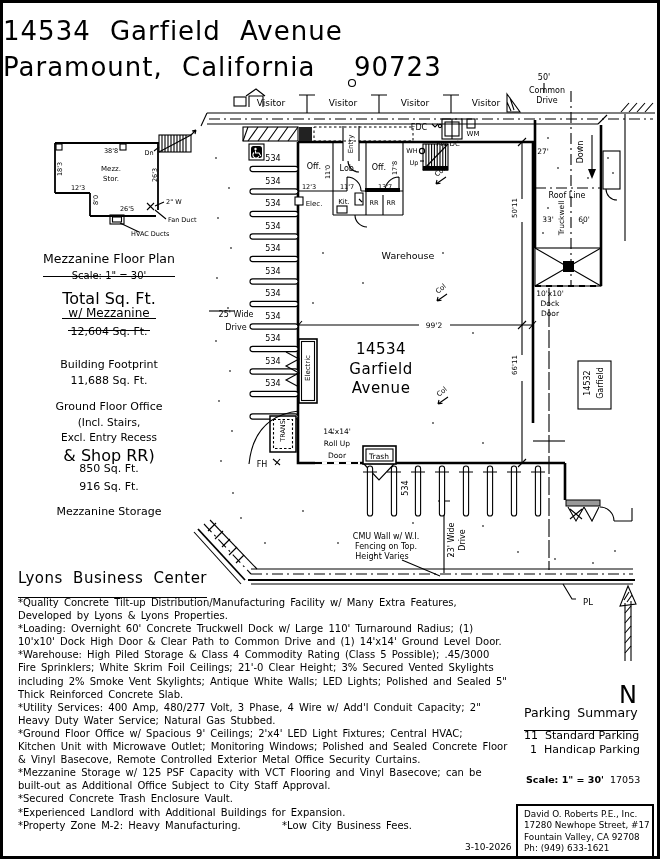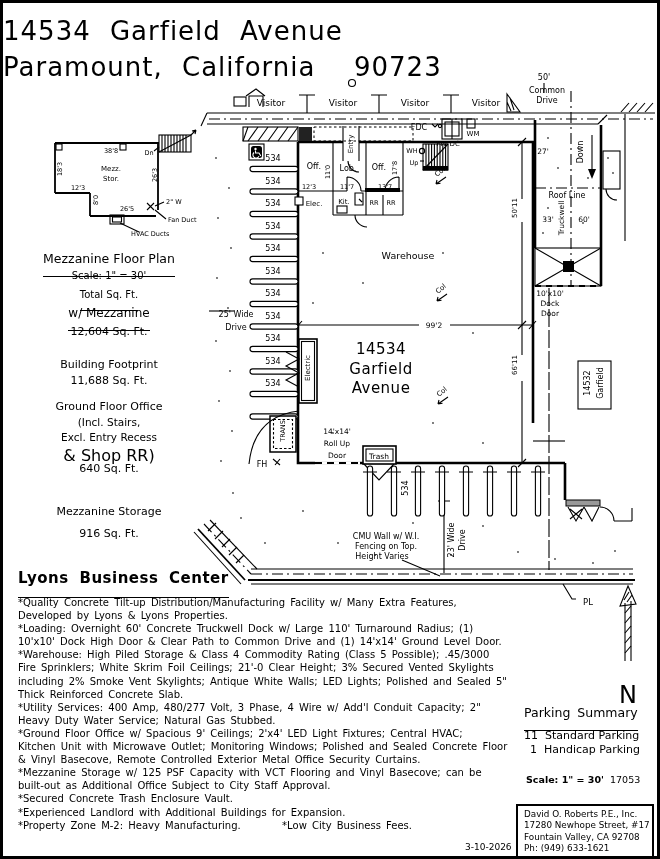--- a/index.html
+++ b/index.html
@@ -12,21 +12,21 @@
   svg text{font-family:"DejaVu Sans",sans-serif;fill:#000;stroke:none;}
   .thin{stroke:#000;stroke-width:1.1;fill:none;}
   .med{stroke:#000;stroke-width:1.8;fill:none;}
   .wall{stroke:#000;stroke-width:2.6;fill:none;}
   .dashdot{stroke-dasharray:11,4,2,4;}
   .lz{fill:#fff;stroke:#000;stroke-width:1.1;}
   .t65{font-size:6.5px}.t7{font-size:7px}.t75{font-size:7.5px}.t8{font-size:8px}.t85{font-size:8.5px}.t9{font-size:9px}.t95{font-size:9.5px}
   .addr{font-size:15px;letter-spacing:.5px}
   .nletter{font-size:24px}
   .title{left:0;right:0;top:10px;font-size:26px;line-height:36px;word-spacing:10px;letter-spacing:1px;}
-  .feat-head{left:15px;top:566px;font-size:15px;word-spacing:5px;letter-spacing:.5px;font-weight:bold;}
+  .feat-head{left:15px;top:566px;font-size:15px;word-spacing:5px;letter-spacing:.5px;}
   .feat-lines{left:15px;top:593px;width:502px;font-size:10px;line-height:13.1px;word-spacing:2px;}
   .ps-head{left:521px;top:702px;font-size:12.5px;word-spacing:3px;}
   .ps-line{font-size:11px;}
   .scale-b{left:523px;top:771px;font-size:9.5px;font-weight:bold;}
   .jobno{left:607px;top:771px;font-size:9.5px;}
   .contact{left:513px;top:789px;width:138px;height:62px;border:2px solid #000;box-sizing:border-box;padding:3px 0 0 6px;font-size:8.8px;line-height:11.4px;margin-top:12px;}
   .date{left:462px;top:839px;font-size:9px;}
 </style>
 </head>
 <body>
@@ -342,32 +342,32 @@
 </svg>
 
 <div class="abs title">
   <div>14534 Garfield Avenue</div>
   <div class="pre">Paramount, California  90723</div>
 </div>
 
 <div class="lcol" style="top:248px;font-size:12.5px;"><span class="und">Mezzanine Floor Plan</span></div>
 <div class="lcol" style="top:267px;font-size:10px;">Scale: 1" = 30'</div>
 
-<div class="lcol" style="top:286px;font-size:10px;"><span class="und">Total Sq. Ft.</span></div>
+<div class="lcol" style="top:286px;font-size:16px;"><span class="und">Total Sq. Ft.</span></div>
 <div class="lcol" style="top:303px;font-size:12px;"><span class="und">w/ Mezzanine</span></div>
 <div class="lcol" style="top:322px;font-size:11px;">12,604 Sq. Ft.</div>
 <div class="lcol" style="top:355px;font-size:11px;">Building Footprint</div>
 <div class="lcol" style="top:371px;font-size:11px;">11,688 Sq. Ft.</div>
 <div class="lcol" style="top:397px;font-size:11px;">Ground Floor Office</div>
 <div class="lcol" style="top:413px;font-size:10.5px;">(Incl. Stairs,</div>
 <div class="lcol" style="top:428px;font-size:10.5px;">Excl. Entry Recess</div>
 <div class="lcol" style="top:443px;font-size:16px;">&amp; Shop RR)</div>
-<div class="lcol" style="top:459px;font-size:11px;">640 Sq. Ft.</div>
+<div class="lcol" style="top:459px;font-size:11px;">850 Sq. Ft.</div>
 <div class="lcol" style="top:485px;font-size:11px;margin-top:17px;">Mezzanine Storage</div>
-<div class="lcol" style="top:524px;font-size:11px;">916 Sq. Ft.</div>
+<div class="lcol" style="top:477px;font-size:11px;">916 Sq. Ft.</div>
 
 <div class="abs feat-head"><span class="und">Lyons Business Center</span></div>
 <div class="abs feat-lines">
   <div class="pre">*Quality Concrete Tilt-up Distribution/Manufacturing Facility w/ Many Extra Features,</div>
   <div class="pre">Developed by Lyons &amp; Lyons Properties.</div>
   <div class="pre">*Loading: Overnight 60' Concrete Truckwell Dock w/ Large 110' Turnaround Radius; (1)</div>
   <div class="pre">10'x10' Dock High Door &amp; Clear Path to Common Drive and (1) 14'x14' Ground Level Door.</div>
   <div class="pre">*Warehouse: High Piled Storage &amp; Class 4 Commodity Rating (Class 5 Possible); .45/3000</div>
   <div class="pre">Fire Sprinklers; White Skrim Foil Ceilings; 21'-0 Clear Height; 3% Secured Vented Skylights</div>
   <div class="pre">including 2% Smoke Vent Skylights; Antique White Walls; LED Lights; Polished and Sealed 5"</div>

